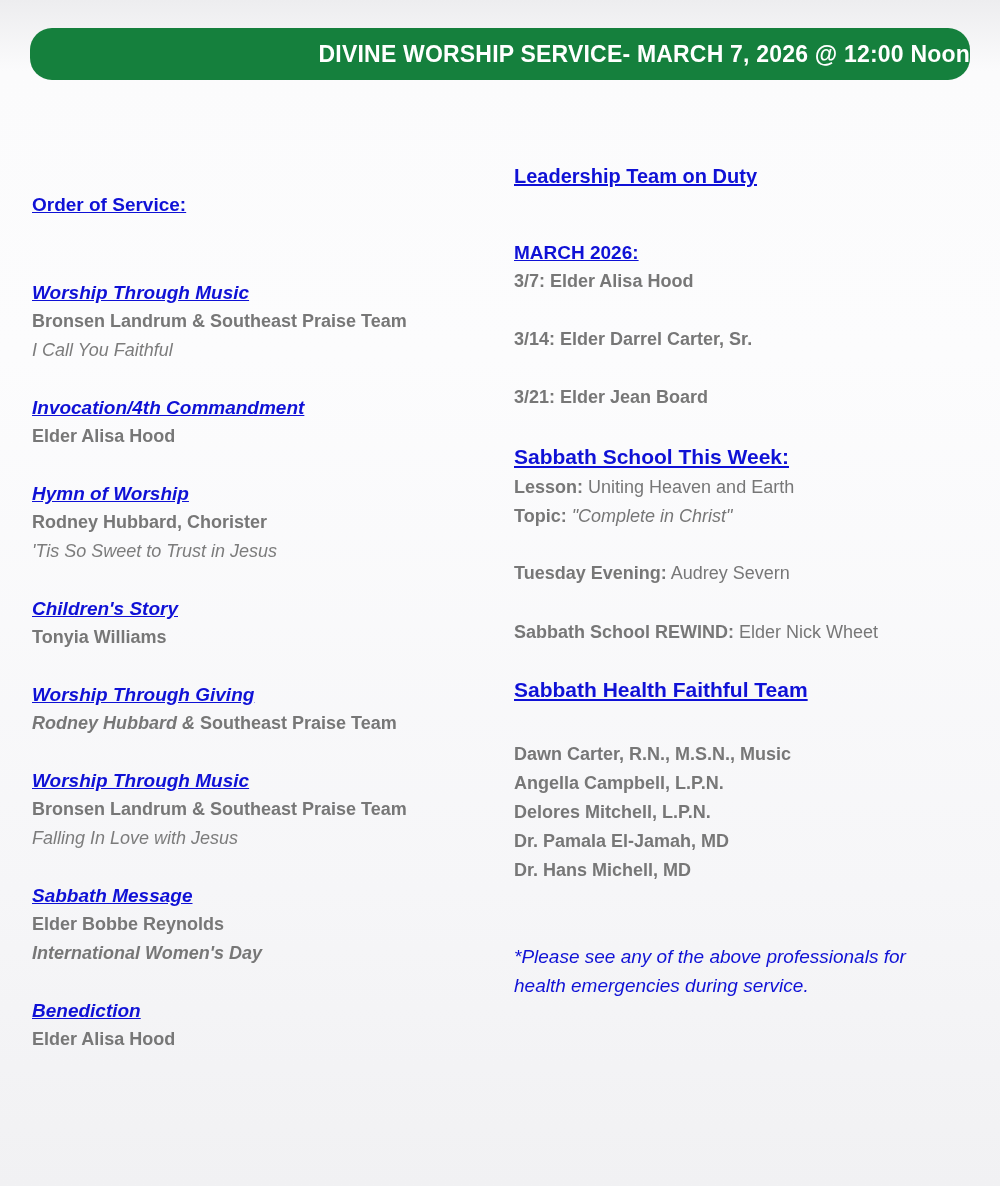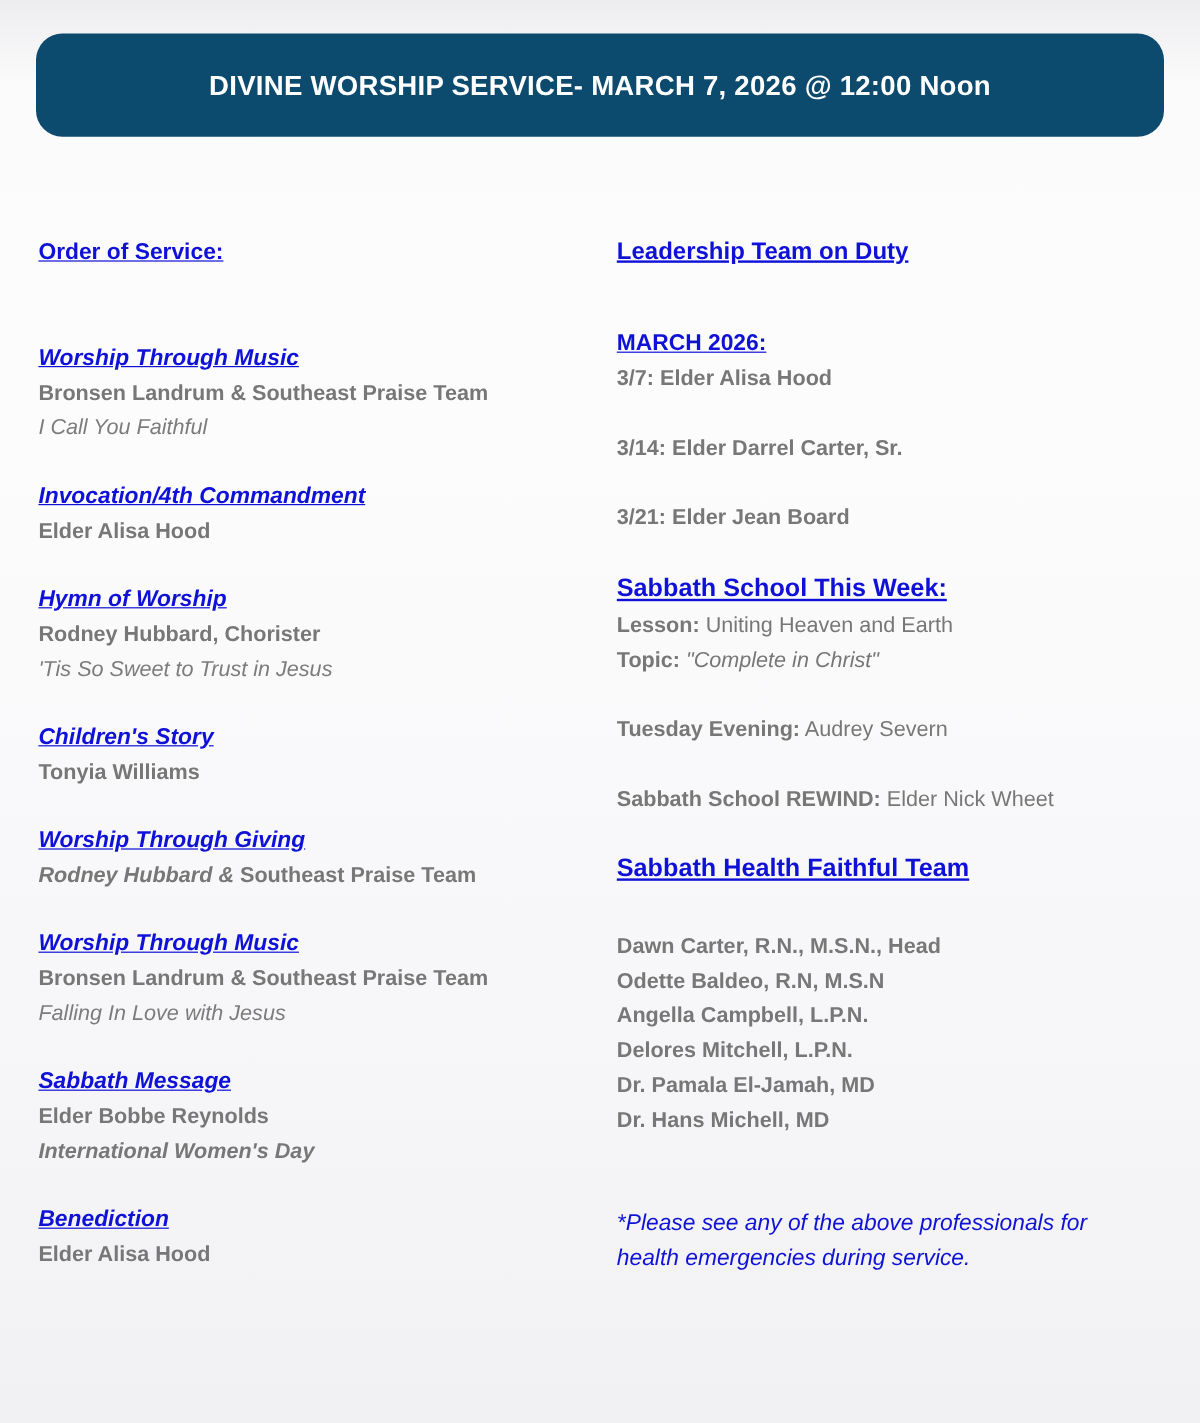--- a/index.html
+++ b/index.html
@@ -4,39 +4,39 @@
 <style>
   html,body{margin:0;padding:0;}
   body{
     width:1000px;height:1186px;overflow:hidden;
     background:linear-gradient(180deg,#ededef 0%,#fbfbfc 6%,#fcfcfd 30%,#f6f6f8 75%,#f1f1f3 100%);
     font-family:"Liberation Sans", sans-serif;
     -webkit-font-smoothing:antialiased;
   }
   .banner{
     margin:28px 30px 0 30px;
-    height:86px;
-    background:#0c4a6e;
+    height:52px;
+    background:#15803d;
     border-radius:22px;
-    display:flex;align-items:center;justify-content:center;
+    display:flex;align-items:center;justify-content:flex-end;
   }
   .banner-title{
     color:#ffffff;font-size:23px;font-weight:bold;letter-spacing:.2px;
   }
   .content{
     display:flex;
     padding:0 30px 0 32px;
     margin-top:82px; 
   }
   .col-left{width:482px;flex:0 0 482px;}
   .col-right{width:440px;flex:0 0 440px;}
   .link{color:#0f11d6;text-decoration:underline;font-weight:bold;cursor:pointer;}
   .col-heading{font-size:19px;line-height:29px;}
   .col-heading-lg{font-size:20px;line-height:29px;}
-  .left-heading{margin-bottom:59px;}
+  .left-heading{margin-bottom:59px;margin-top:28px;}
   .right-heading{margin-bottom:47px;}
   .group{margin-bottom:28px;}
   .group-title{font-size:19px;line-height:29px;font-style:italic;}
   .bodyline{font-size:18px;line-height:29px;color:#777777;font-weight:bold;}
   .song{font-size:18px;line-height:29px;color:#7c7c7c;font-style:italic;font-weight:normal;}
   .song-bold{font-weight:bold;color:#777777;}
   .it{font-style:italic;}
   .roster-line{font-size:18px;line-height:29px;color:#777777;font-weight:bold;margin-bottom:29px;}
   .roster-line.last{margin-bottom:55px;}
   .big-heading{font-size:21px;line-height:32px;}
@@ -129,22 +129,21 @@
       <div class="big-heading"><span class="link">Sabbath School This Week:</span></div>
       <div class="label-line"><b>Lesson:</b> <span>Uniting Heaven and Earth</span></div>
       <div class="label-line"><b>Topic:</b> <span class="it">"Complete in Christ"</span></div>
       <div class="label-line mt28"><b>Tuesday Evening:</b> <span>Audrey Severn</span></div>
       <div class="label-line mt30"><b>Sabbath School REWIND:</b> <span>Elder Nick Wheet</span></div>
     </div>
 
     <div>
       <div class="big-heading mt27"><span class="link">Sabbath Health Faithful Team</span></div>
       <div class="team-list">
-        <div class="team-line">Dawn Carter, R.N., M.S.N., Head</div>
-        <div class="team-line">Odette Baldeo, R.N, M.S.N</div>
+        <div class="team-line">Dawn Carter, R.N., M.S.N., Music</div>
         <div class="team-line">Angella Campbell, L.P.N.</div>
         <div class="team-line">Delores Mitchell, L.P.N.</div>
         <div class="team-line">Dr. Pamala El-Jamah, MD</div>
         <div class="team-line">Dr. Hans Michell, MD</div>
       </div>
       <div class="note">*Please see any of the above professionals for health emergencies during service.</div>
     </div>
   </div>
 
 </div>

